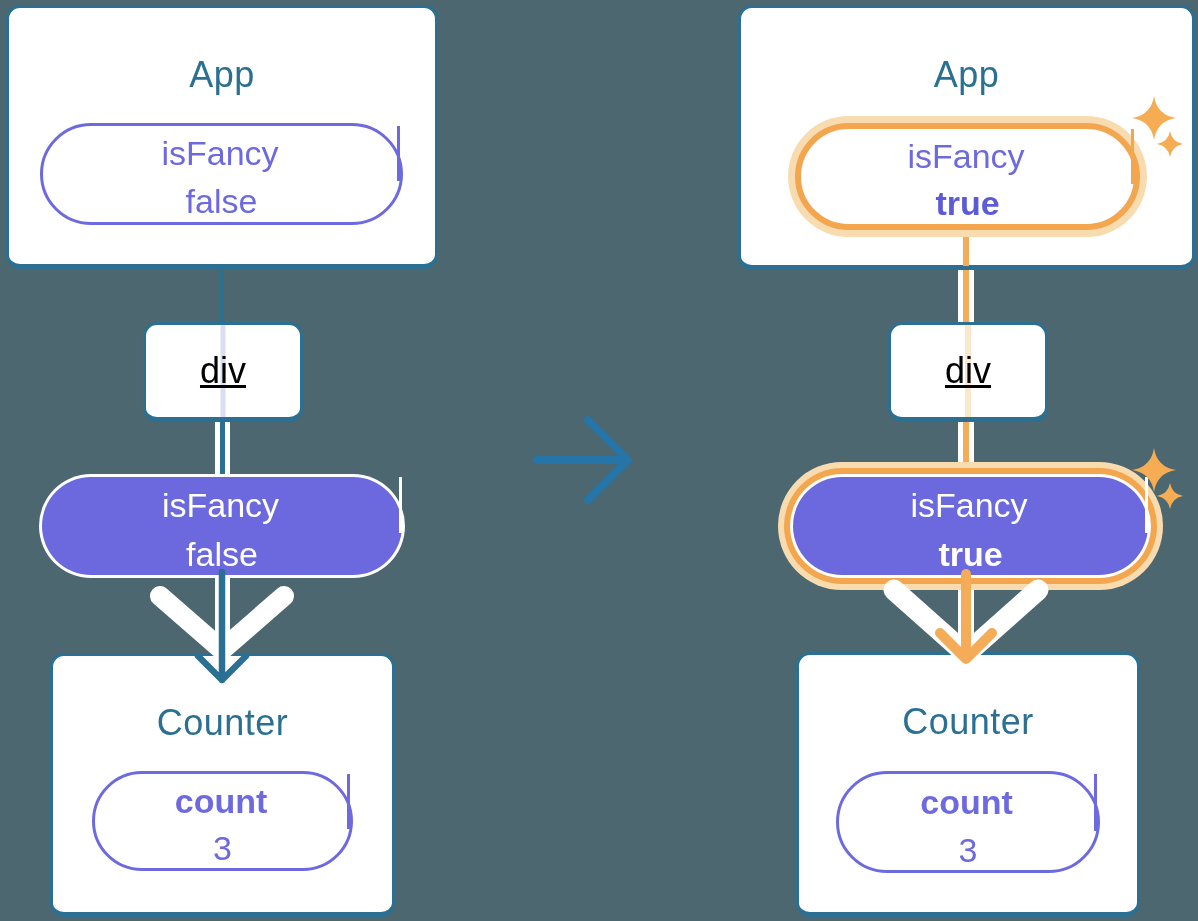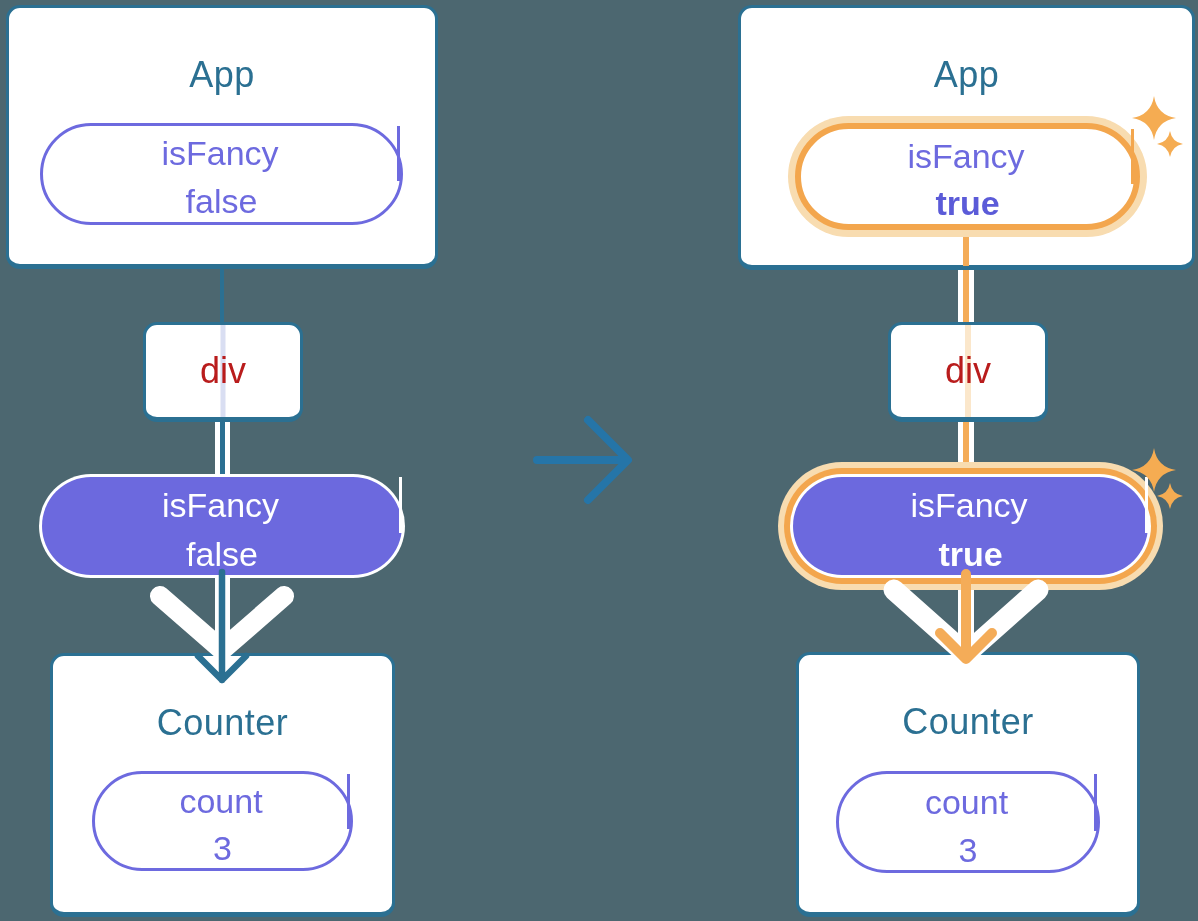--- a/index.html
+++ b/index.html
@@ -28,33 +28,33 @@
 
   
   .div-box{
     position:absolute;width:160px;height:100px;
     background:#fff;border:3px solid #2B7092;border-bottom-width:5px;
     border-radius:14px;box-sizing:border-box;z-index:1;
     display:flex;align-items:center;justify-content:center;
   }
   #b-div{left:143px;top:322px;}
   #a-div{left:888px;top:322px;}
-  .div-label{position:relative;z-index:2;color:#b91c1c;font-size:36px;font-weight:500;}
+  .div-label{position:relative;z-index:2;color:#000000;font-size:36px;font-weight:500;text-decoration:underline;}
   .thru-line{position:absolute;top:0;bottom:0;left:50%;transform:translateX(-50%);z-index:1;}
   .thru-line.blue{width:5px;background:#D9DEF2;}
   .thru-line.orange{width:6px;background:#FBE7CB;}
 
   
   .pill{
     position:absolute;display:flex;align-items:stretch;
     box-sizing:border-box;font-size:34px;z-index:2;flex-direction:column;
   }
   .pill .cell{flex:1;display:flex;align-items:center;justify-content:center;}
   .pill .cell.name{flex:1.35;}
-  .pill.count .cell.name{flex:1.95;}
+  .pill.count .cell.name{flex:1.95;font-weight:bold;}
 
   .pill.outline{background:#fff;border:3px solid #6D6ADF;border-radius:52px;color:#6D6ADF;}
   .pill.outline .cell.name{border-right:3px solid #6D6ADF;}
 
   .pill.solid{background:#6C69DE;border-radius:50px;color:#fff;box-shadow:0 0 0 3px #fff;}
   .pill.solid .cell.name{border-right:3px solid #fff;}
 
   .pill.hl-outline{
     background:#fff;border:6px solid #F3A64D;border-radius:56px;color:#6D6ADF;
     box-shadow:0 0 0 7px #F8DCB0;

